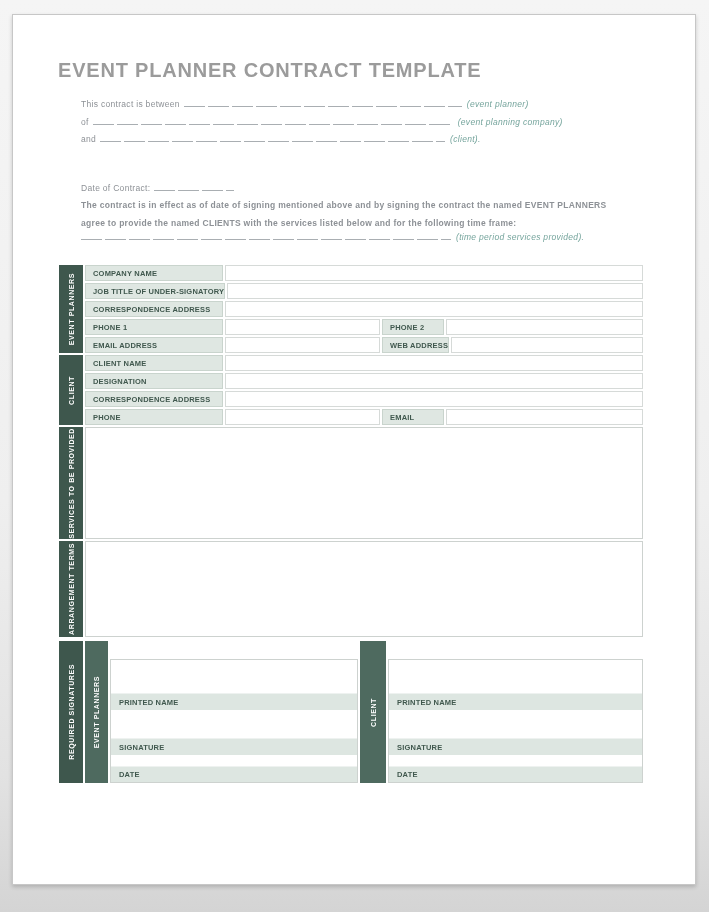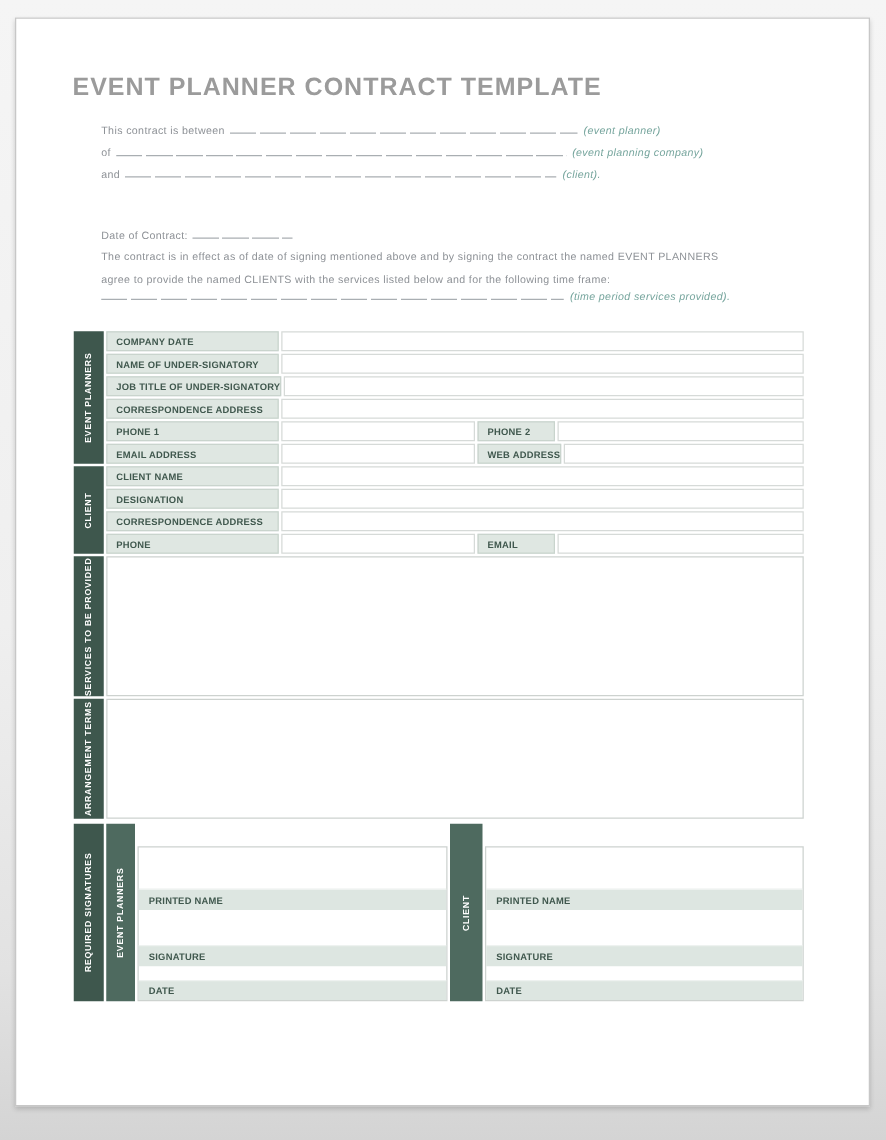--- a/index.html
+++ b/index.html
@@ -19,21 +19,21 @@
     font-size:20px; font-weight:bold; letter-spacing:.8px; color:#9b9b9b;
   }
   .intro, .dateline-wrap, .para {
     position:absolute; left:68px; width:560px;
     font-size:8.5px; letter-spacing:.3px; color:#8d9196;
   }
   .intro { top:84px; }
   .dateline-wrap { top:168px; }
   .para { top:182px; }
   .iline { display:flex; align-items:baseline; height:17.5px; white-space:nowrap; }
-  .pline { line-height:17.5px; white-space:nowrap; }
+  .pline { line-height:17.5px; white-space:nowrap;font-weight:bold; }
   .blank {
     height:2px; margin-left:4px;
     background-image:repeating-linear-gradient(90deg,#a9aeb2 0px,#a9aeb2 21px,transparent 21px,transparent 24px);
     background-size:100% 1px; background-repeat:no-repeat; background-position:left bottom;
   }
   .ann { color:#76a59d; font-style:italic; margin-left:5px; }
 
   .tables { position:absolute; left:46px; top:250px; width:584px; }
   .sec { display:flex; gap:2px; margin-bottom:2px; }
   .vbar {
@@ -120,25 +120,21 @@
   </div>
 
   <div class="tables">
 
     <div class="sec">
       <div class="vbar">
         <span>EVENT PLANNERS</span>
       </div>
       <div class="rows">
         <div class="trow">
-          <div class="lbl">COMPANY DATE</div>
-          <div class="val"></div>
-        </div>
-        <div class="trow">
-          <div class="lbl">NAME OF UNDER-SIGNATORY</div>
+          <div class="lbl">COMPANY NAME</div>
           <div class="val"></div>
         </div>
         <div class="trow">
           <div class="lbl">JOB TITLE OF UNDER-SIGNATORY</div>
           <div class="val"></div>
         </div>
         <div class="trow">
           <div class="lbl">CORRESPONDENCE ADDRESS</div>
           <div class="val"></div>
         </div>

